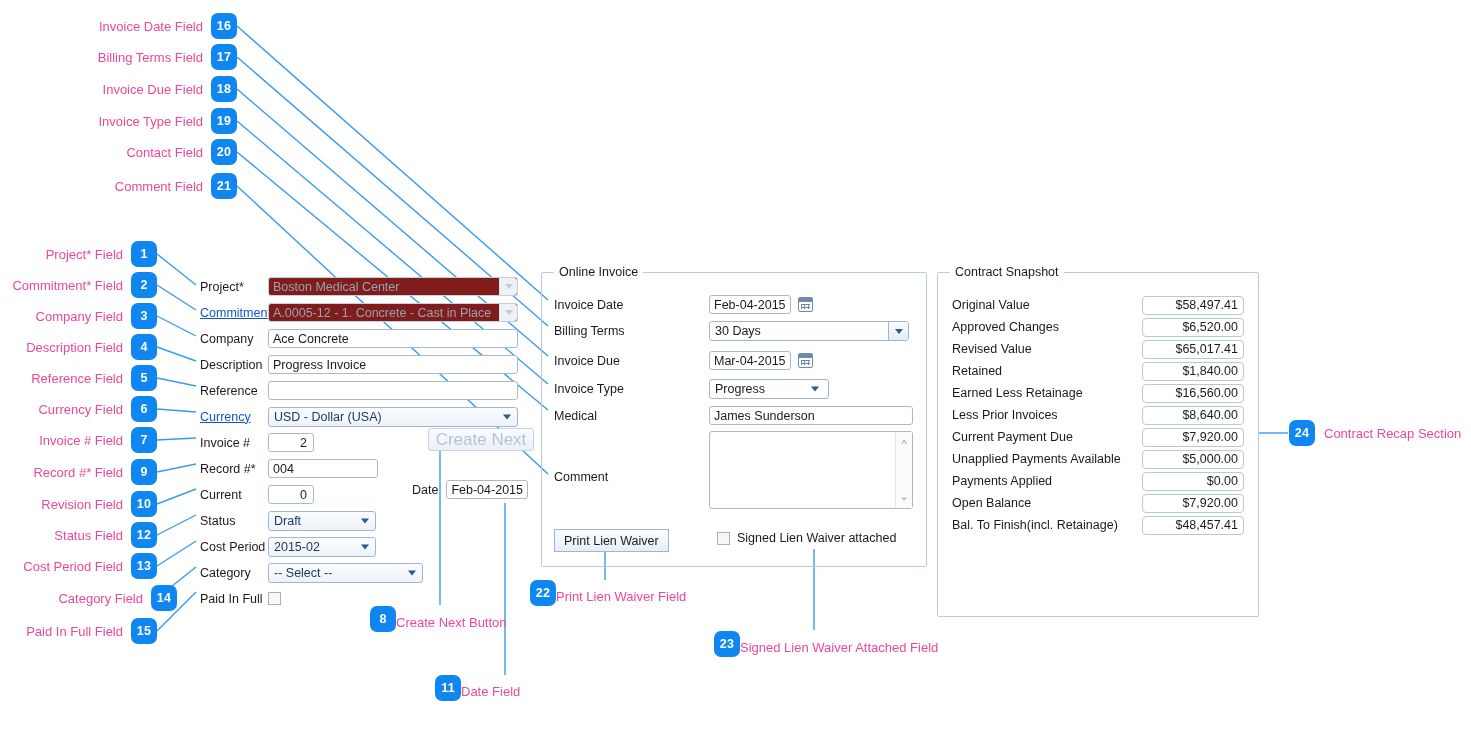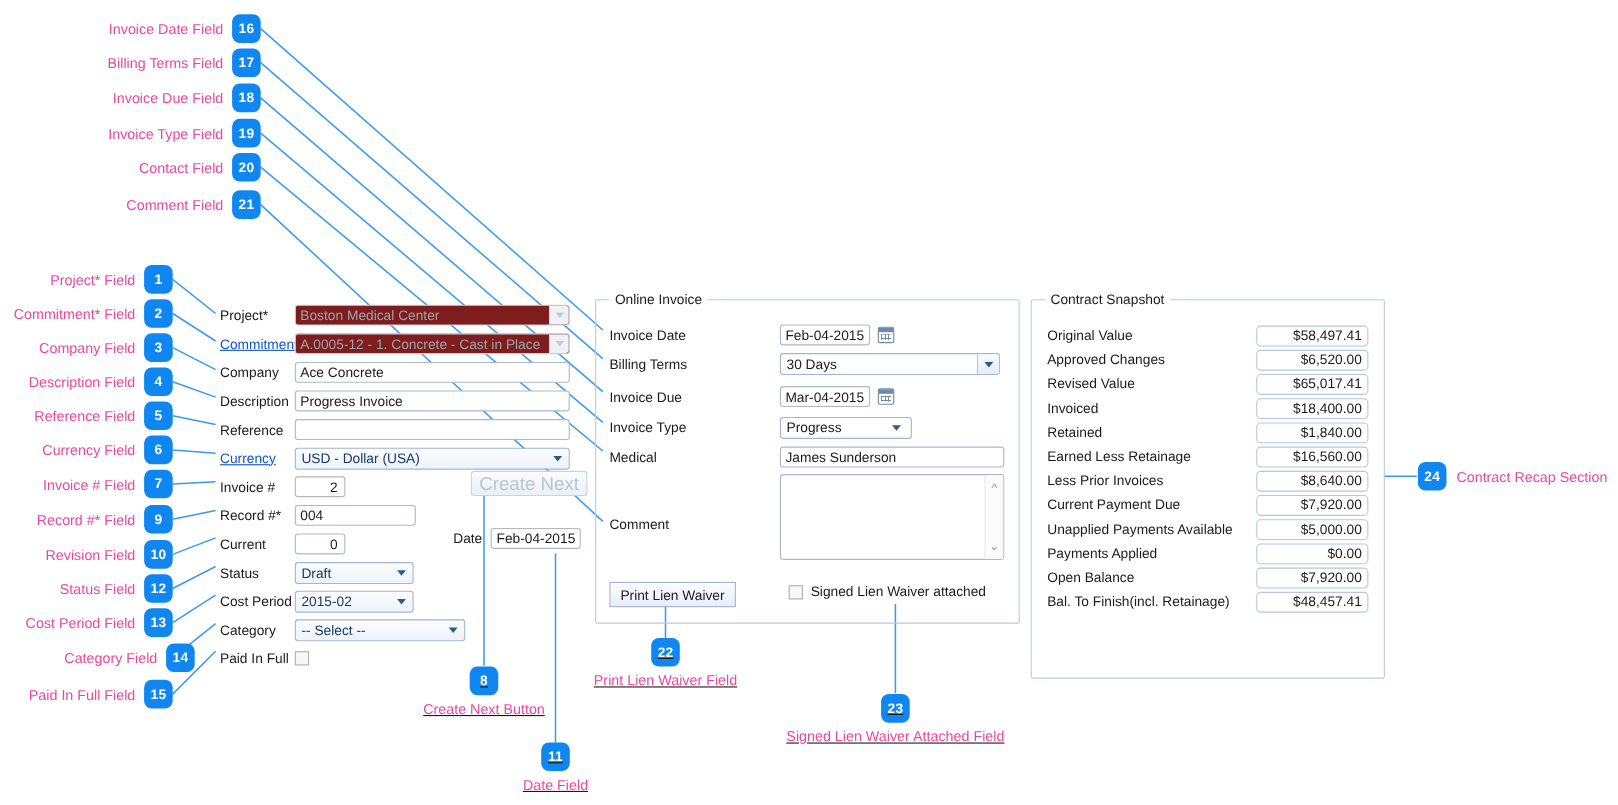--- a/index.html
+++ b/index.html
@@ -27,21 +27,21 @@
     font-size: 12.5px;
     font-weight: 600;
     border-radius: 7px;
     width: 26px; height: 26px;
     display: flex; align-items: center; justify-content: center;
     flex: 0 0 auto;
     letter-spacing: .2px;
   }
   .cap-left .cap { text-align: right; margin-right: 8px; }
   .cap-right .cap { margin-left: 9px; }
-  .cap-below { flex-direction: column; text-decoration: underline; }
+  .cap-below { flex-direction: row; }
   .cap-below .cap { margin-top: 6px; }
 
   
   #leaders { position: absolute; inset: 0; pointer-events: none; }
 
   
   .form-area { position: absolute; left: 200px; top: 274px; width: 340px; }
   .frow {
     display: flex; align-items: center; height: 25px; margin-bottom: 1px;
     position: relative;
@@ -540,24 +540,20 @@
       </div>
       <div class="cs-row">
         <span class="cs-lbl">Approved Changes</span>
         <span class="cs-val">$6,520.00</span>
       </div>
       <div class="cs-row">
         <span class="cs-lbl">Revised Value</span>
         <span class="cs-val">$65,017.41</span>
       </div>
       <div class="cs-row">
-        <span class="cs-lbl">Invoiced</span>
-        <span class="cs-val">$18,400.00</span>
-      </div>
-      <div class="cs-row">
         <span class="cs-lbl">Retained</span>
         <span class="cs-val">$1,840.00</span>
       </div>
       <div class="cs-row">
         <span class="cs-lbl">Earned Less Retainage</span>
         <span class="cs-val">$16,560.00</span>
       </div>
       <div class="cs-row">
         <span class="cs-lbl">Less Prior Invoices</span>
         <span class="cs-val">$8,640.00</span>

